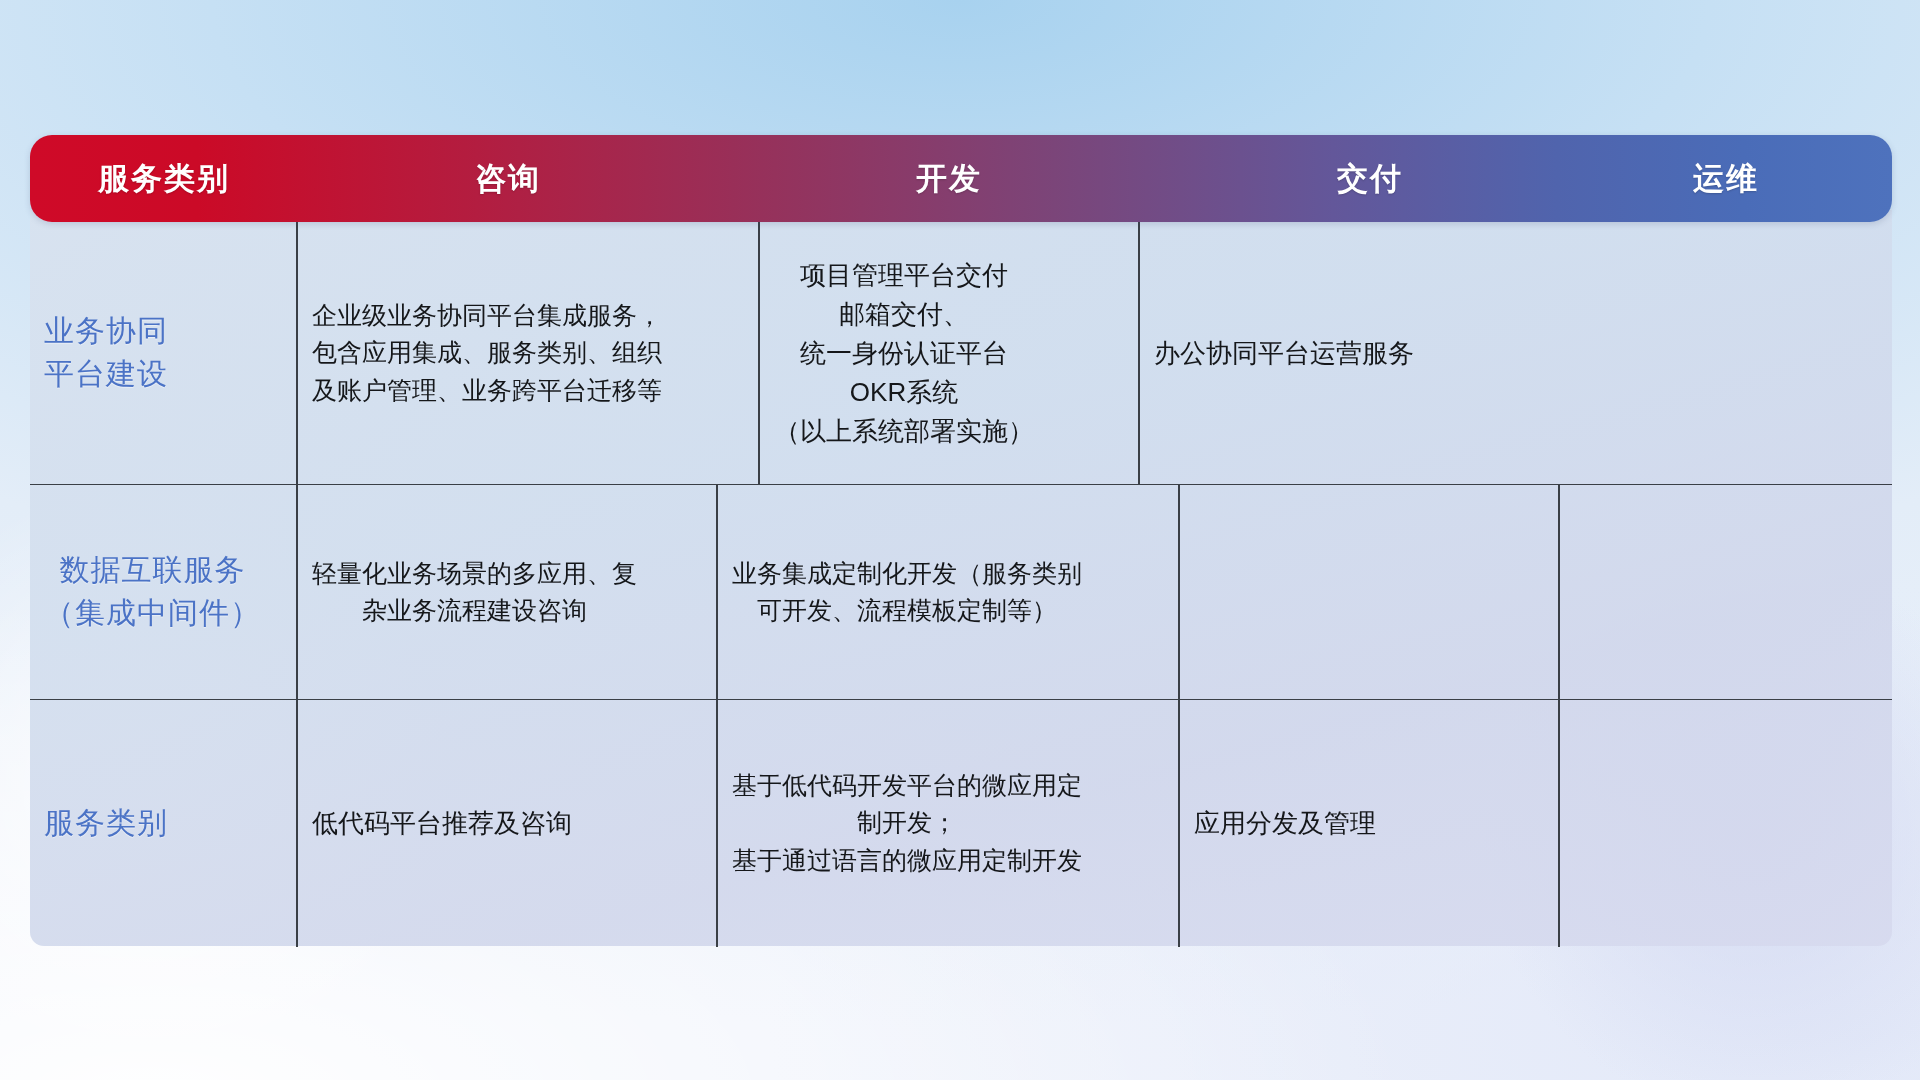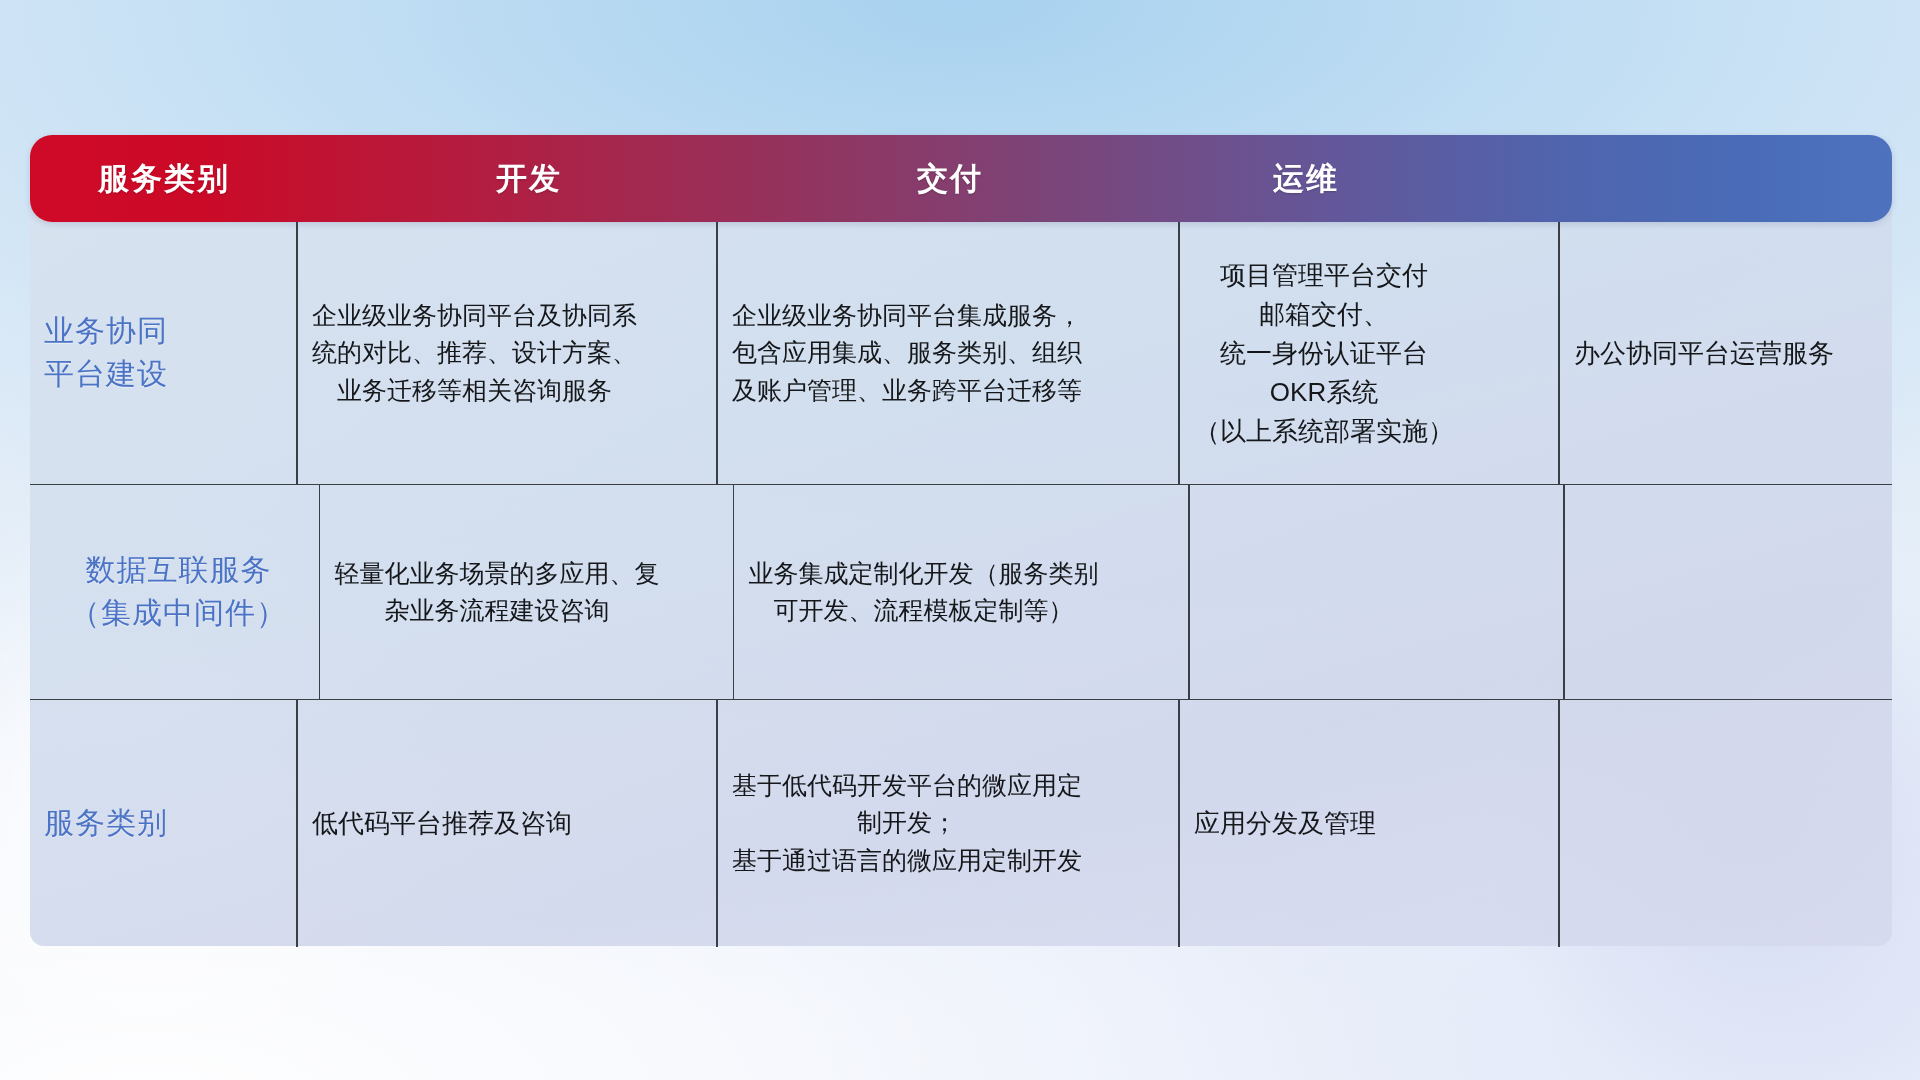--- a/index.html
+++ b/index.html
@@ -94,21 +94,21 @@
     border-bottom-right-radius: 14px;
   }
 
   .row {
     display: flex;
     position: relative;
   }
   .row + .row { border-top: 1.6px solid #3a3f46; }
 
   .row-1 { height: 262px; }
-  .row-2 { height: 215px; padding-left: 26px; }
+  .row-2 { height: 215px; }
   .row-3 { height: 247px; }
 
   .cell {
     display: flex;
     align-items: center;
     justify-content: flex-start;
     text-align: center;
     padding: 6px 14px;
     position: relative;
   }
@@ -150,36 +150,32 @@
 
 <div id="bg-layer">
   <div id="bg-glow-left"></div>
   <div id="bg-glow-right"></div>
 </div>
 
 <div id="table-wrap">
 
   <div id="header-bar">
     <div class="hcell c1">服务类别</div>
+    <div class="hcell c2">咨询</div>
     <div class="hcell c3">开发</div>
     <div class="hcell c4">交付</div>
     <div class="hcell c5">运维</div>
   </div>
 
   <div id="body-panel">
 
     <div class="row row-1">
       <div class="cell c1 divider-right">
         <span class="cat-label">业务协同
 平台建设</span>
-      </div>
-      <div class="cell c2 divider-right">
-        <span class="cell-text">企业级业务协同平台及协同系
-统的对比、推荐、设计方案、
-业务迁移等相关咨询服务</span>
       </div>
       <div class="cell c3 divider-right">
         <span class="cell-text">企业级业务协同平台集成服务，
 包含应用集成、服务类别、组织
 及账户管理、业务跨平台迁移等</span>
       </div>
       <div class="cell c4 divider-right">
         <span class="cell-text big">项目管理平台交付
 邮箱交付、
 统一身份认证平台

